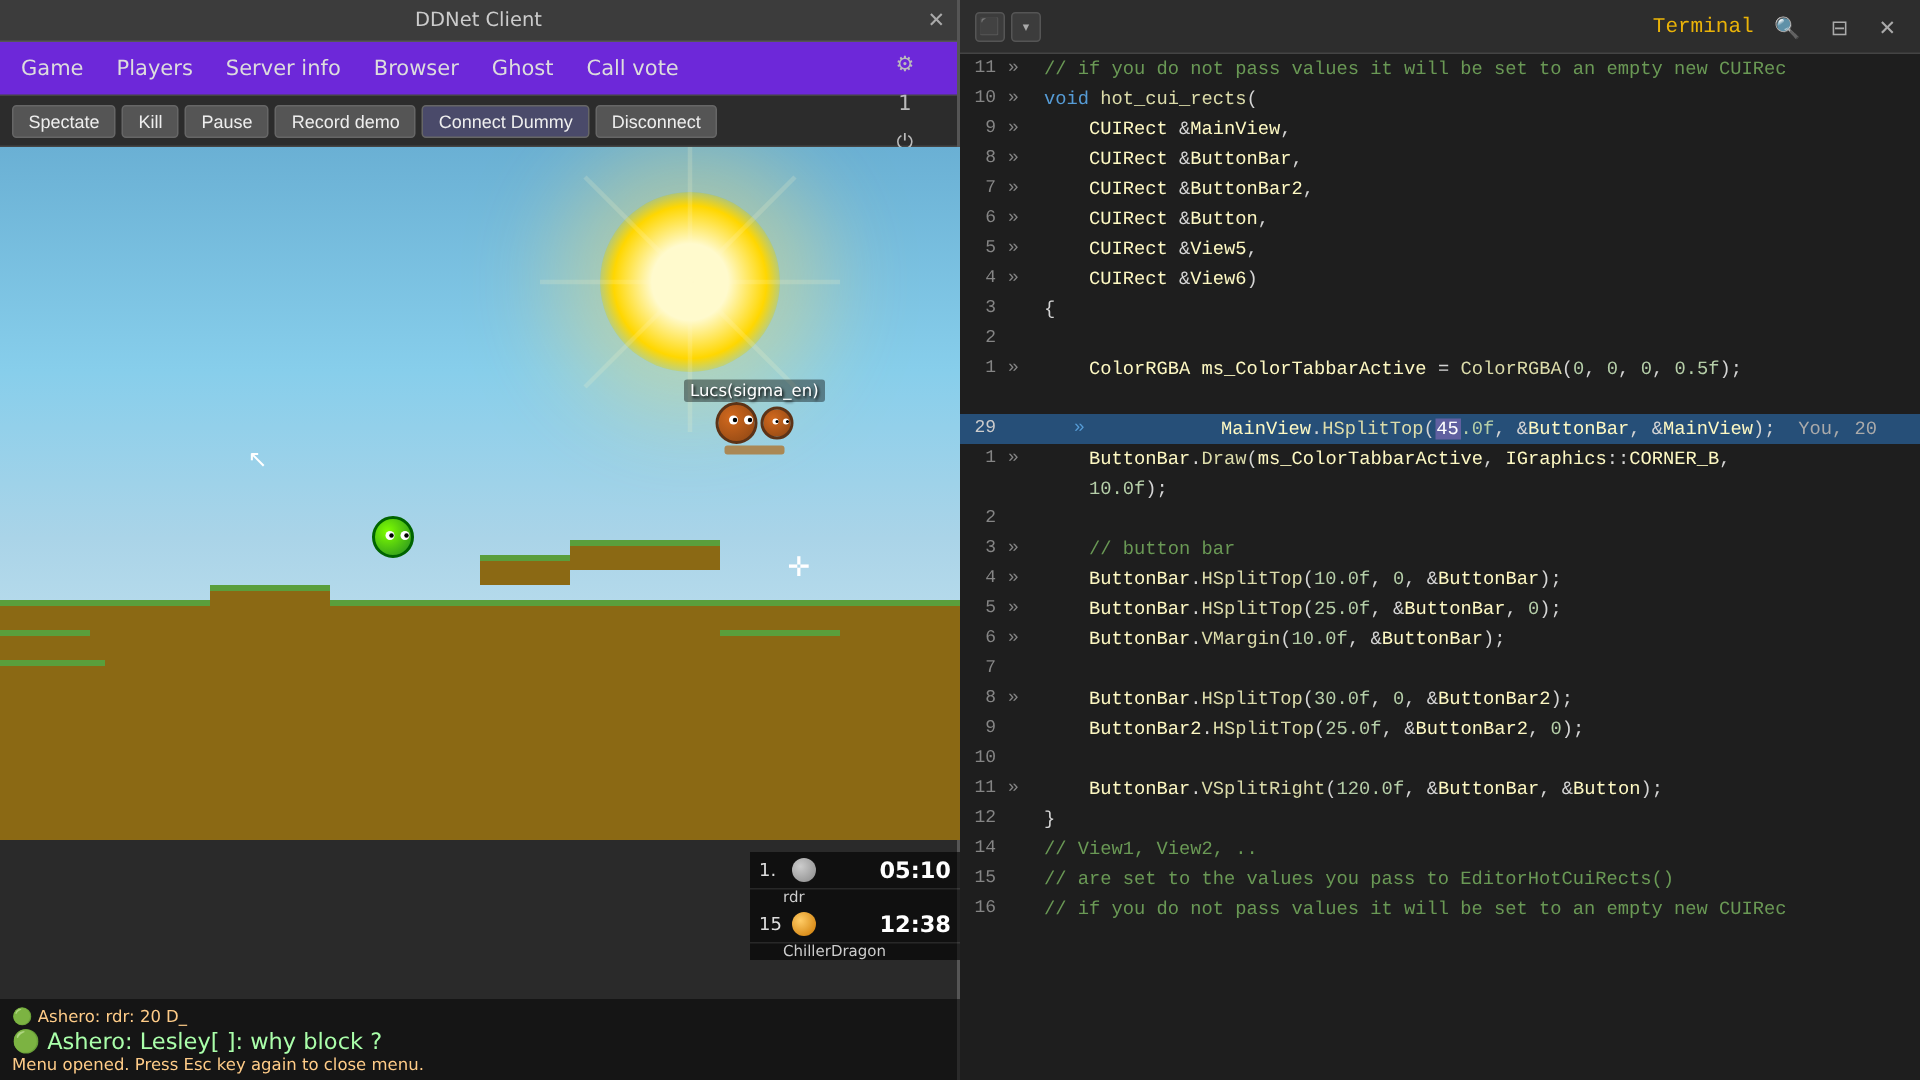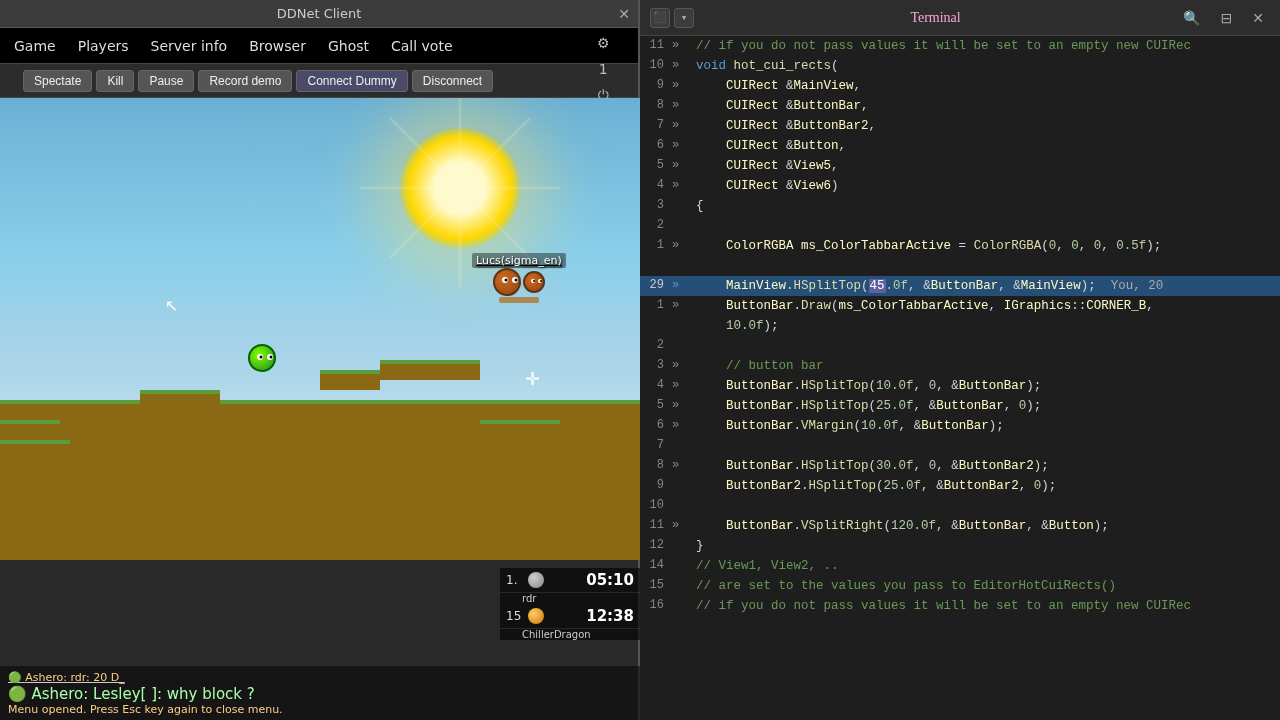--- a/index.html
+++ b/index.html
@@ -31,21 +31,21 @@
     .title-bar-close {
       position: absolute;
       right: 8px;
       color: #aaa;
       font-size: 14px;
       cursor: pointer;
     }
 
     
     .menu-bar {
-      background: #000000;
+      background: #6d28d9;
       height: 36px;
       display: flex;
       align-items: center;
       padding: 0 4px;
       gap: 2px;
       border-bottom: 1px solid #444;
     }
     .menu-item {
       color: #ddd;
       font-size: 14px;
@@ -72,21 +72,21 @@
       font-size: 13px;
       padding: 0 6px;
     }
 
     
     .action-bar {
       background: #2c2c2c;
       height: 34px;
       display: flex;
       align-items: center;
-      padding: 0 23px;
+      padding: 0 8px;
       gap: 4px;
       border-bottom: 1px solid #444;
     }
     .action-btn {
       background: #555;
       color: #eee;
       font-size: 12px;
       padding: 3px 10px;
       border: 1px solid #666;
       border-radius: 3px;
@@ -219,21 +219,20 @@
       bottom: 0;
       left: 0;
       width: 100%;
       background: rgba(0,0,0,0.5);
       padding: 4px 8px;
     }
     .info-text {
       color: #ccc;
       font-size: 11px;
       line-height: 1.4;
-      text-decoration: underline;
     }
     .chat-msg {
       color: #aaffaa;
       font-size: 15px;
     }
     .sys-msg {
       color: #ffcc88;
       font-size: 11px;
     }
 
@@ -251,25 +250,25 @@
     .term-title-bar {
       background: #2d2d2d;
       height: 36px;
       display: flex;
       align-items: center;
       padding: 0 10px;
       border-bottom: 1px solid #444;
       gap: 8px;
     }
     .term-title {
-      color: #f9a8d4;
+      color: #eab308;
       font-size: 14px;
-      font-family: Liberation Serif, serif;
+      font-family: Liberation Mono, monospace;
       flex: 1;
-      text-align: center;
+      text-align: right;
     }
     .term-icon-btn {
       color: #aaa;
       font-size: 14px;
       cursor: pointer;
       padding: 2px 6px;
       font-family: sans-serif;
     }
     .term-tab-bar {
       display: flex;
@@ -406,21 +405,21 @@
 
     <div class="platform" style="bottom:260px; left:0; width:70px; height:20px;"></div>
     <div class="platform" style="bottom:300px; left:10; width:50px; height:20px;"></div>
     <div class="platform" style="bottom:280px; left:80; width:60px; height:20px;"></div>
     <div class="platform" style="bottom:310px; left:140px; width:80px; height:20px;"></div>
     <div class="platform" style="bottom:300px; left:220px; width:100px; height:20px;"></div>
     <div class="platform" style="bottom:330px; left:320px; width:60px; height:20px;"></div>
     <div class="platform" style="bottom:340px; left:380px; width:100px; height:20px;"></div>
     <div class="platform" style="bottom:280px; left:480px; width:80px; height:20px;"></div>
 
-    <div class="player" style="position:absolute; left:472px; top:155px;text-decoration:underline;">
+    <div class="player" style="position:absolute; left:456px; top:155px;">
       <span class="player-name">Lucs(sigma_en)</span>
       <div style="display:flex; gap:2px;">
         <div class="player-body brown">
 
           <svg width="28" height="28">
             <circle cx="10" cy="12" r="3" fill="white"></circle>
             <circle cx="11" cy="12" r="1.5" fill="black"></circle>
             <circle cx="20" cy="12" r="3" fill="white"></circle>
             <circle cx="21" cy="12" r="1.5" fill="black"></circle>
           </svg>
@@ -559,21 +558,21 @@
       <span class="line-arrow">»</span>
       <span class="code-content">    <span class="ty">ColorRGBA</span> <span class="var">ms_ColorTabbarActive</span> <span class="op">=</span> <span class="fn">ColorRGBA</span><span class="punc">(</span><span class="num">0</span><span class="punc">,</span> <span class="num">0</span><span class="punc">,</span> <span class="num">0</span><span class="punc">,</span> <span class="num">0.5f</span><span class="punc">);</span></span>
     </div>
 
     <div class="code-line">
       <span class="line-num"> </span>
       <span class="line-arrow"> </span>
       <span class="code-content"></span>
     </div>
 
-    <div class="code-line" style="background:#264f78;">
+    <div class="code-line" style="background:#264f78;gap:44px;">
       <span class="line-num" style="color:#ccc;">29</span>
       <span class="line-arrow active">»</span>
       <span class="code-content highlighted">    <span class="var">MainView</span><span class="punc">.</span><span class="fn">HSplitTop</span><span class="punc">(</span><span style="background:#6060a0; color:#fff; padding:0 1px;">45</span><span class="num">.0f</span><span class="punc">,</span> <span class="op">&amp;</span><span class="var">ButtonBar</span><span class="punc">,</span> <span class="op">&amp;</span><span class="var">MainView</span><span class="punc">);</span>  <span style="color:#aaa;">You, 20</span></span>
     </div>
 
     <div class="code-line">
       <span class="line-num">1</span>
       <span class="line-arrow">»</span>
       <span class="code-content">    <span class="var">ButtonBar</span><span class="punc">.</span><span class="fn">Draw</span><span class="punc">(</span><span class="var">ms_ColorTabbarActive</span><span class="punc">,</span> <span class="ty">IGraphics</span><span class="punc">::</span><span class="var">CORNER_B</span><span class="punc">,</span></span>
     </div>

